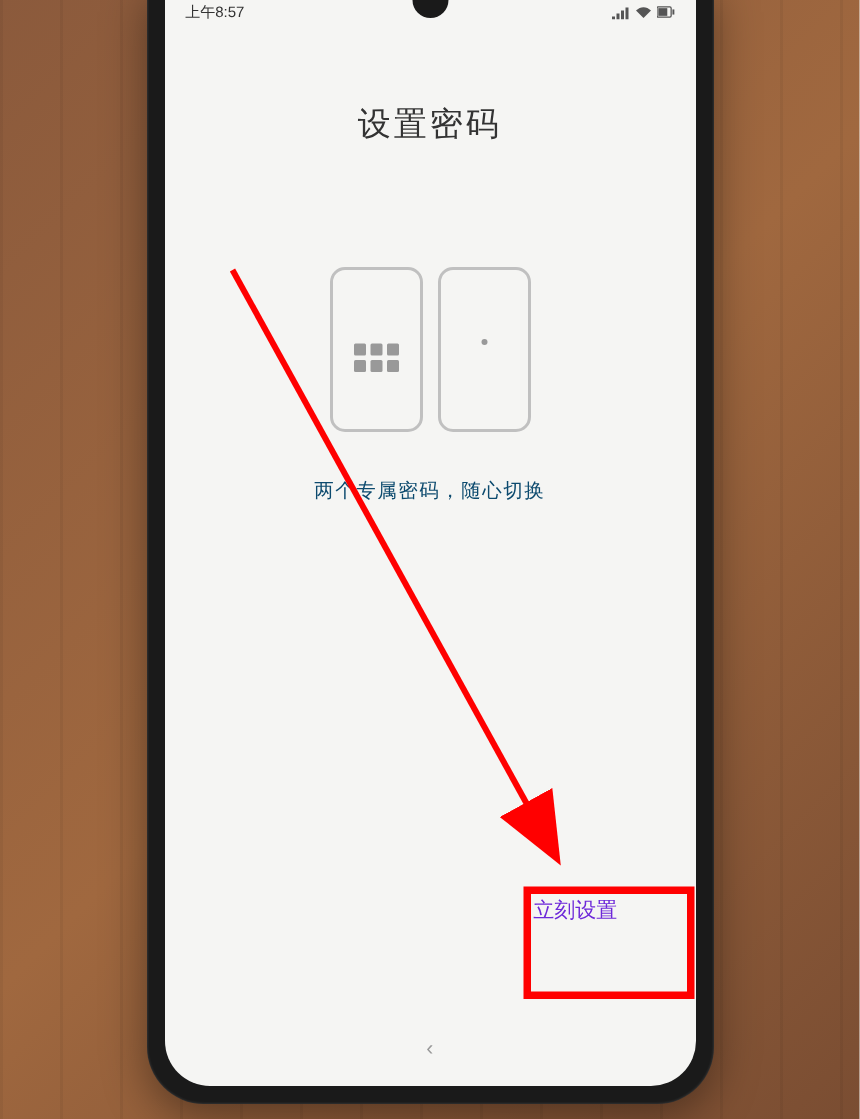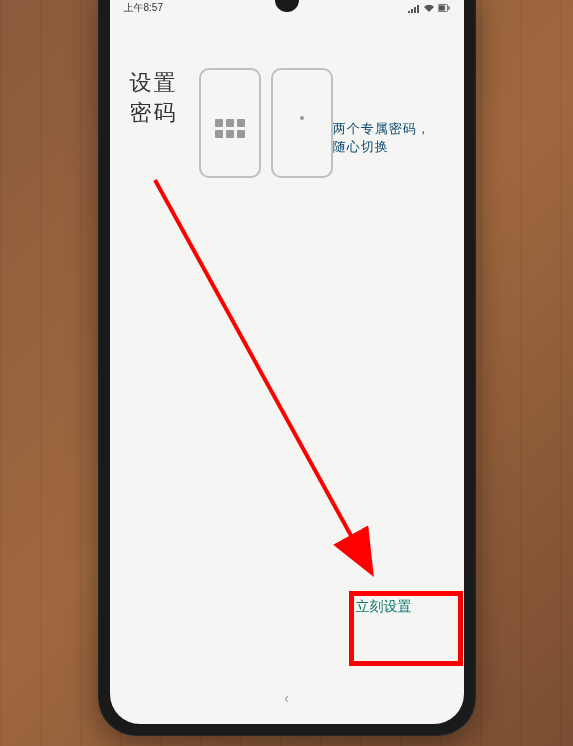--- a/index.html
+++ b/index.html
@@ -69,21 +69,21 @@
       align-items: center;
     }
     .status-icon {
       width: 12px;
       height: 10px;
       display: inline-block;
     }
     .content {
       padding: 50px 20px 0 20px;
       display: flex;
-      flex-direction: row;
+      flex-direction: column;
       align-items: center;
     }
     .page-title {
       font-size: 22px;
       font-weight: 500;
       color: #333;
       letter-spacing: 2px;
       margin-bottom: 80px;
     }
     .phones-illustration {
@@ -124,21 +124,21 @@
     .description {
       font-size: 13px;
       color: #0c4a6e;
       letter-spacing: 1px;
     }
     .action-button {
       position: absolute;
       bottom: 108px;
       right: 52px;
       font-size: 14px;
-      color: #0f766e;
+      color: #6d28d9;
       cursor: pointer;
     }
     .nav-bar {
       position: absolute;
       bottom: 18px;
       left: 0;
       right: 0;
       display: flex;
       justify-content: center;
     }

